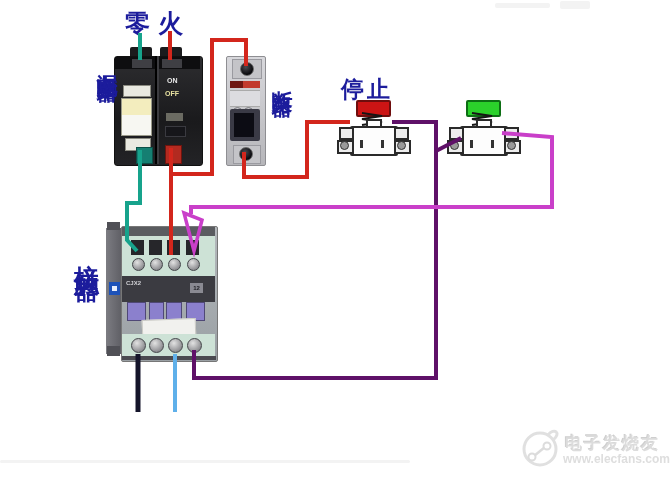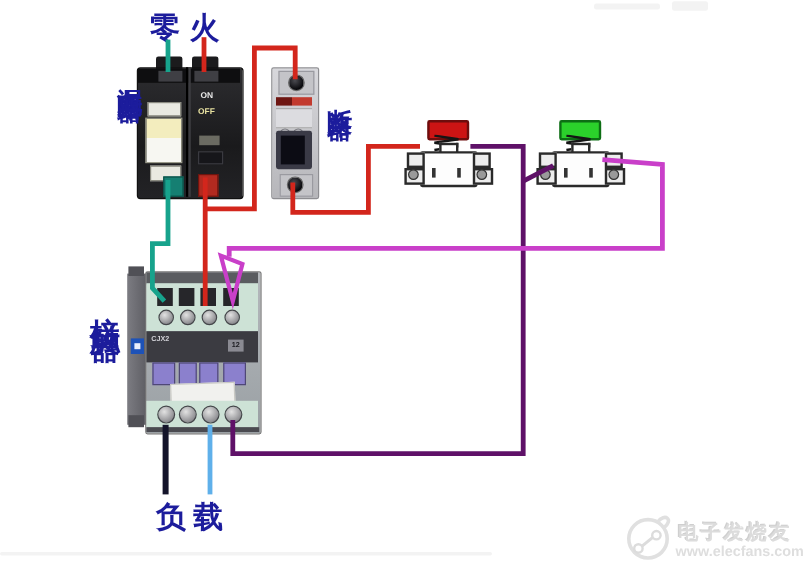--- a/index.html
+++ b/index.html
@@ -134,20 +134,21 @@
     <div class="label"></div>
     <div class="cert" style="left:6px;top:50px;"></div>
     <div class="cert" style="left:17px;top:50px;"></div>
     <div class="toggle"></div>
     <div class="face"></div>
     <div class="plate" style="left:6px;top:88px;width:26px;height:17px;"></div>
     <div class="screw" style="left:12px;top:90px;"></div>
   </div>
   <span class="vlabel" style="left:268px;top:74px;font-size:21px;letter-spacing:3px;">断路器</span>
 
+  <span class="lbl" style="left:341px;top:74px;font-size:23px;letter-spacing:3px;">停止</span>
   <div>
     <div class="pb-cap" style="left:356px;top:100px;background:var(--stop-cap,#cc1414);border:2px solid #6e0d0d;"></div>
     <svg class="abs" style="left:360px;top:112px;" width="24" height="15">
       <path d="M2,1 L22,4 L2,7 L22,10 L2,13" fill="none" stroke="#151515" stroke-width="2"></path>
     </svg>
     <div class="pb-plunger" style="left:366px;top:119px;"></div>
     <div class="pb-body" style="left:350px;top:126px;"></div>
     <div class="pb-mount" style="left:339px;top:127px;width:11px;height:9px;"></div>
     <div class="pb-mount" style="left:394px;top:127px;width:11px;height:9px;"></div>
     <div class="pb-mount" style="left:337px;top:140px;width:13px;height:10px;"></div>
@@ -201,21 +202,20 @@
     <div class="wlabel"></div>
     <div class="mint" style="top:112px;height:22px;"></div>
     <div class="scrw" style="left:25px;top:116px;width:13px;height:13px;"></div>
     <div class="scrw" style="left:43px;top:116px;width:13px;height:13px;"></div>
     <div class="scrw" style="left:62px;top:116px;width:13px;height:13px;"></div>
     <div class="scrw" style="left:81px;top:116px;width:13px;height:13px;"></div>
     <div class="lip"></div>
   </div>
   <span class="vlabel" style="left:71px;top:244px;font-size:25px;letter-spacing:7px;">接触器</span>
 
-  <span class="lbl" style="left:130px;top:414px;font-size:25px;letter-spacing:6px;">负载</span>
 
   <svg class="wires" width="670" height="478" viewBox="0 0 670 478">
     <polyline class="w w-neutral" points="140,33 140,60"></polyline>
     <polyline class="w w-neutral" points="140,150 140,203 127,203 127,240 137,251"></polyline>
     <polyline class="w w-live" points="170,31 170,60"></polyline>
     <polyline class="w w-live" points="171,148 171,255"></polyline>
     <polyline class="w w-live" points="171,174 212,174 212,40 246,40 246,66"></polyline>
     <polyline class="w w-live" points="244,152 244,177 307,177 307,122 350,122"></polyline>
     <polyline class="w w-purple" points="392,122 436,122 436,378 194,378 194,350"></polyline>
     <polyline class="w w-purple" points="436,151 461,138"></polyline>

